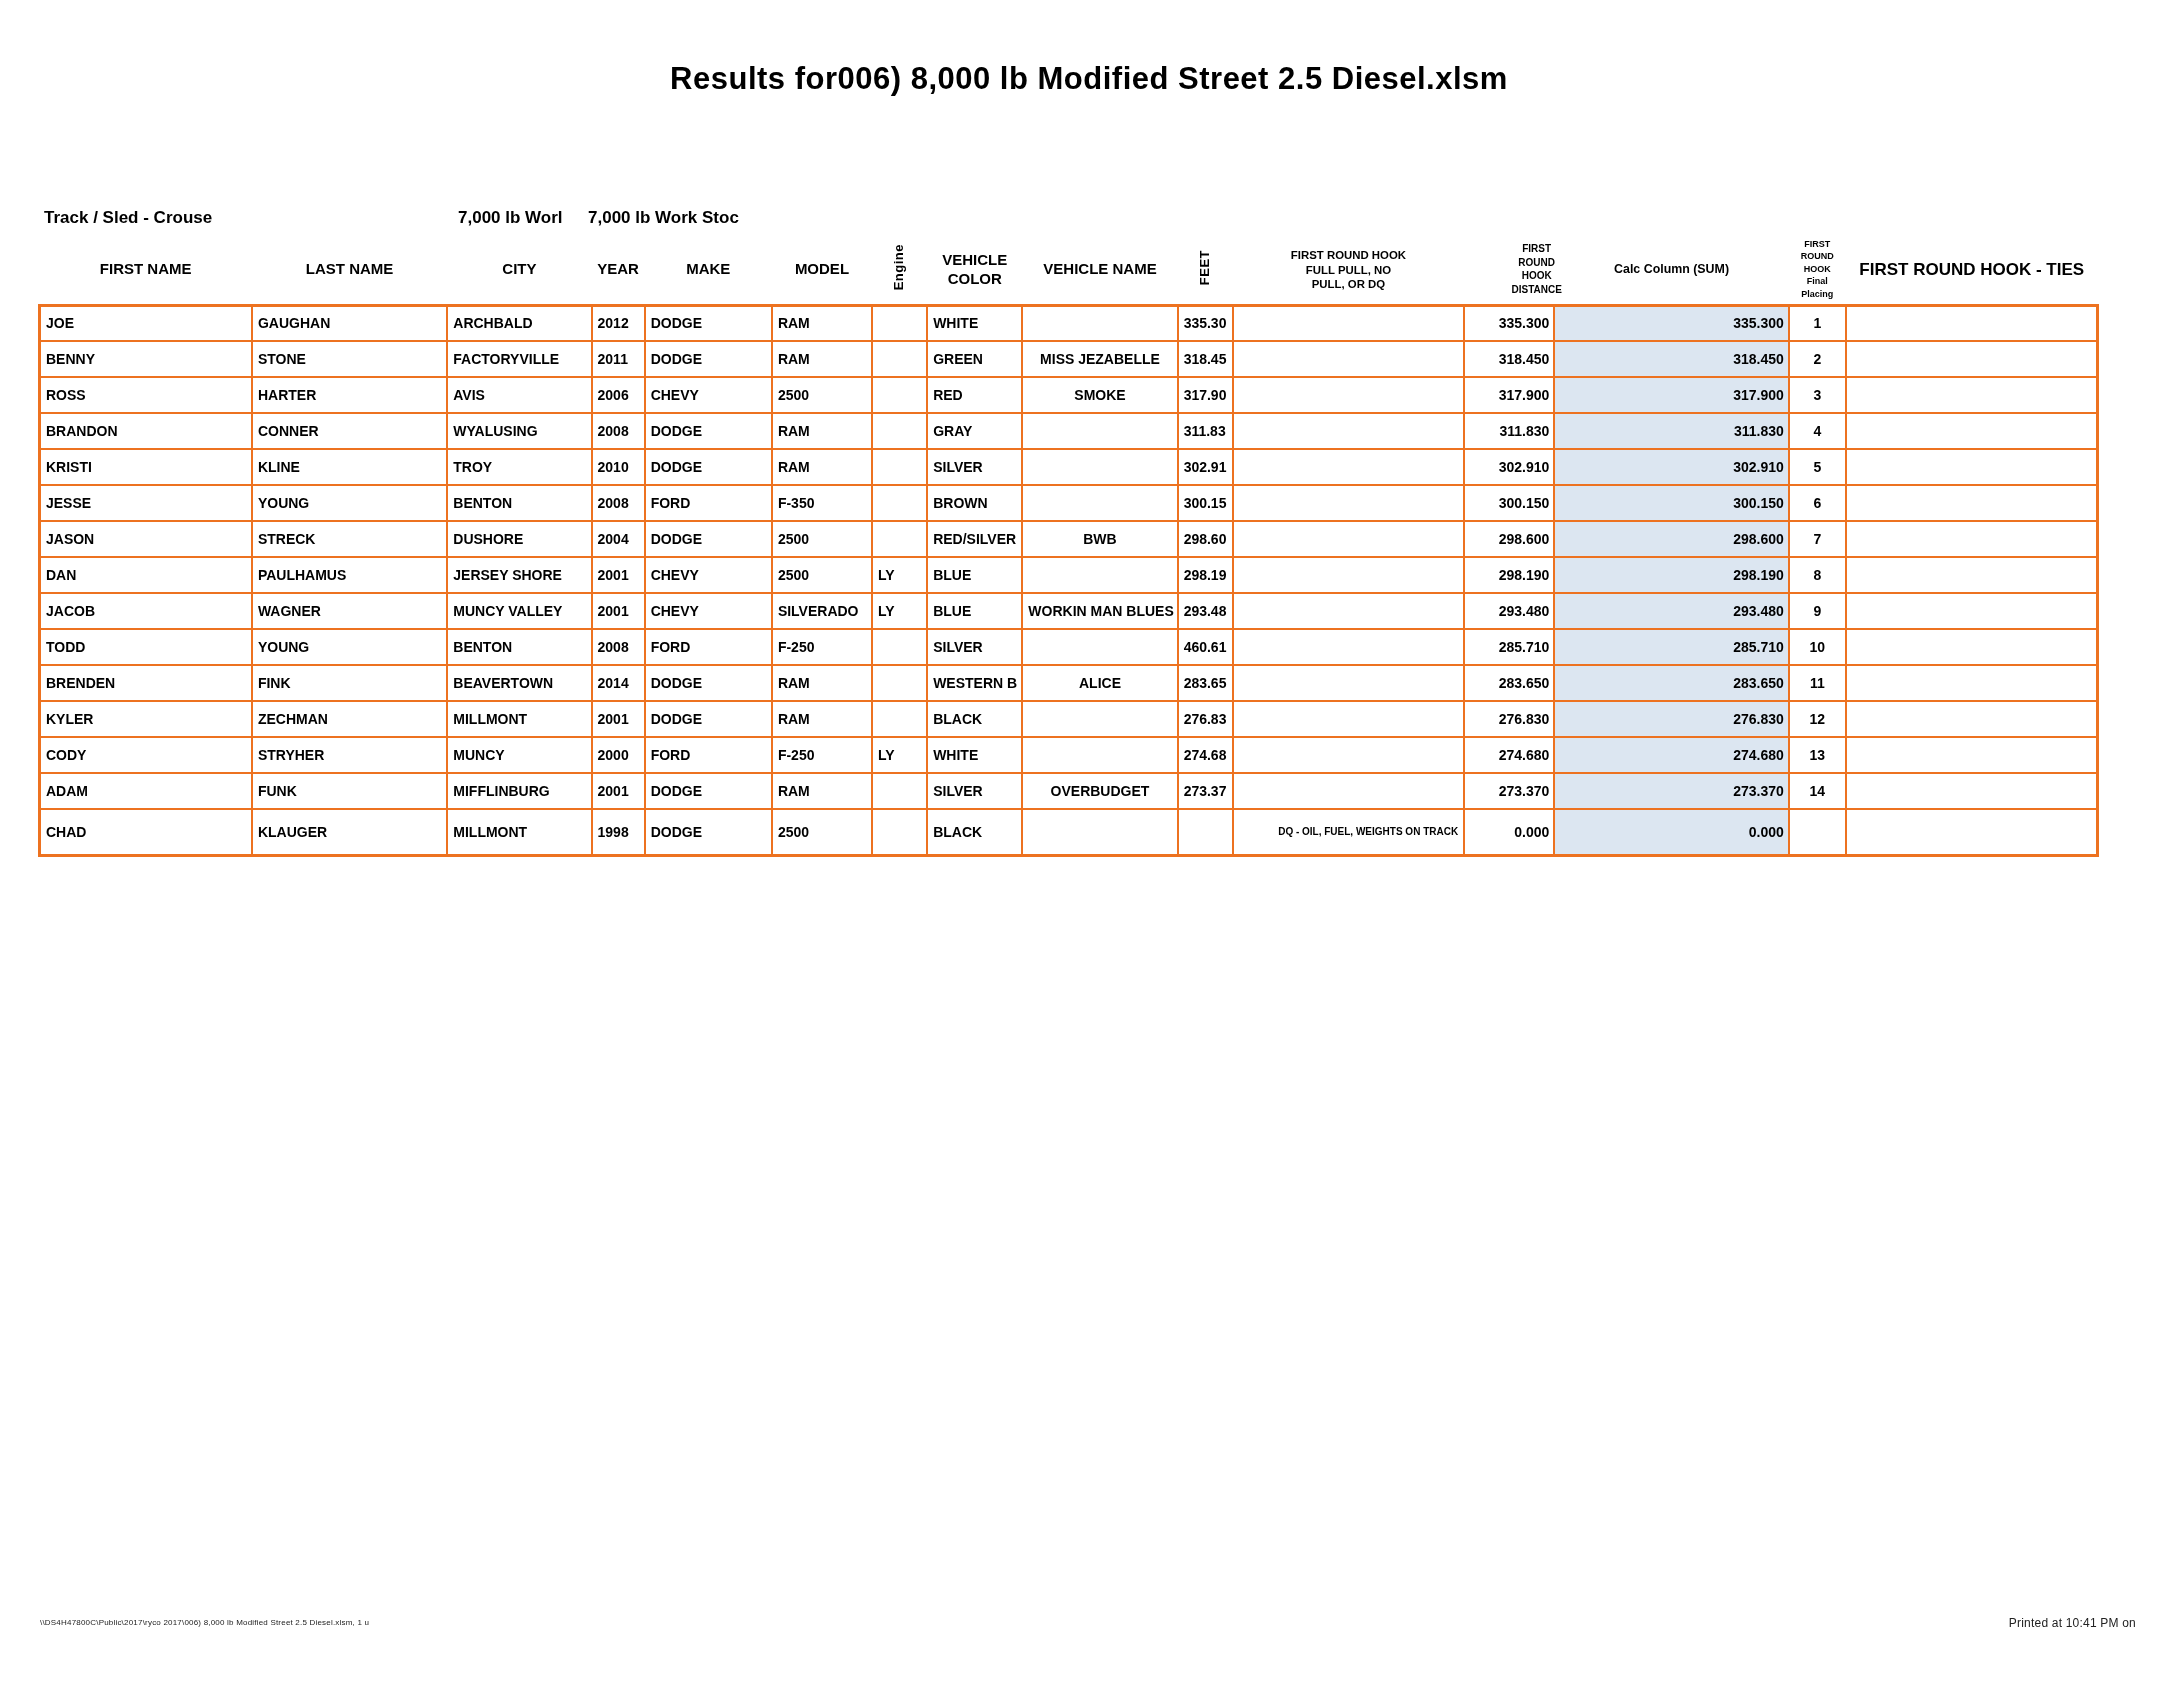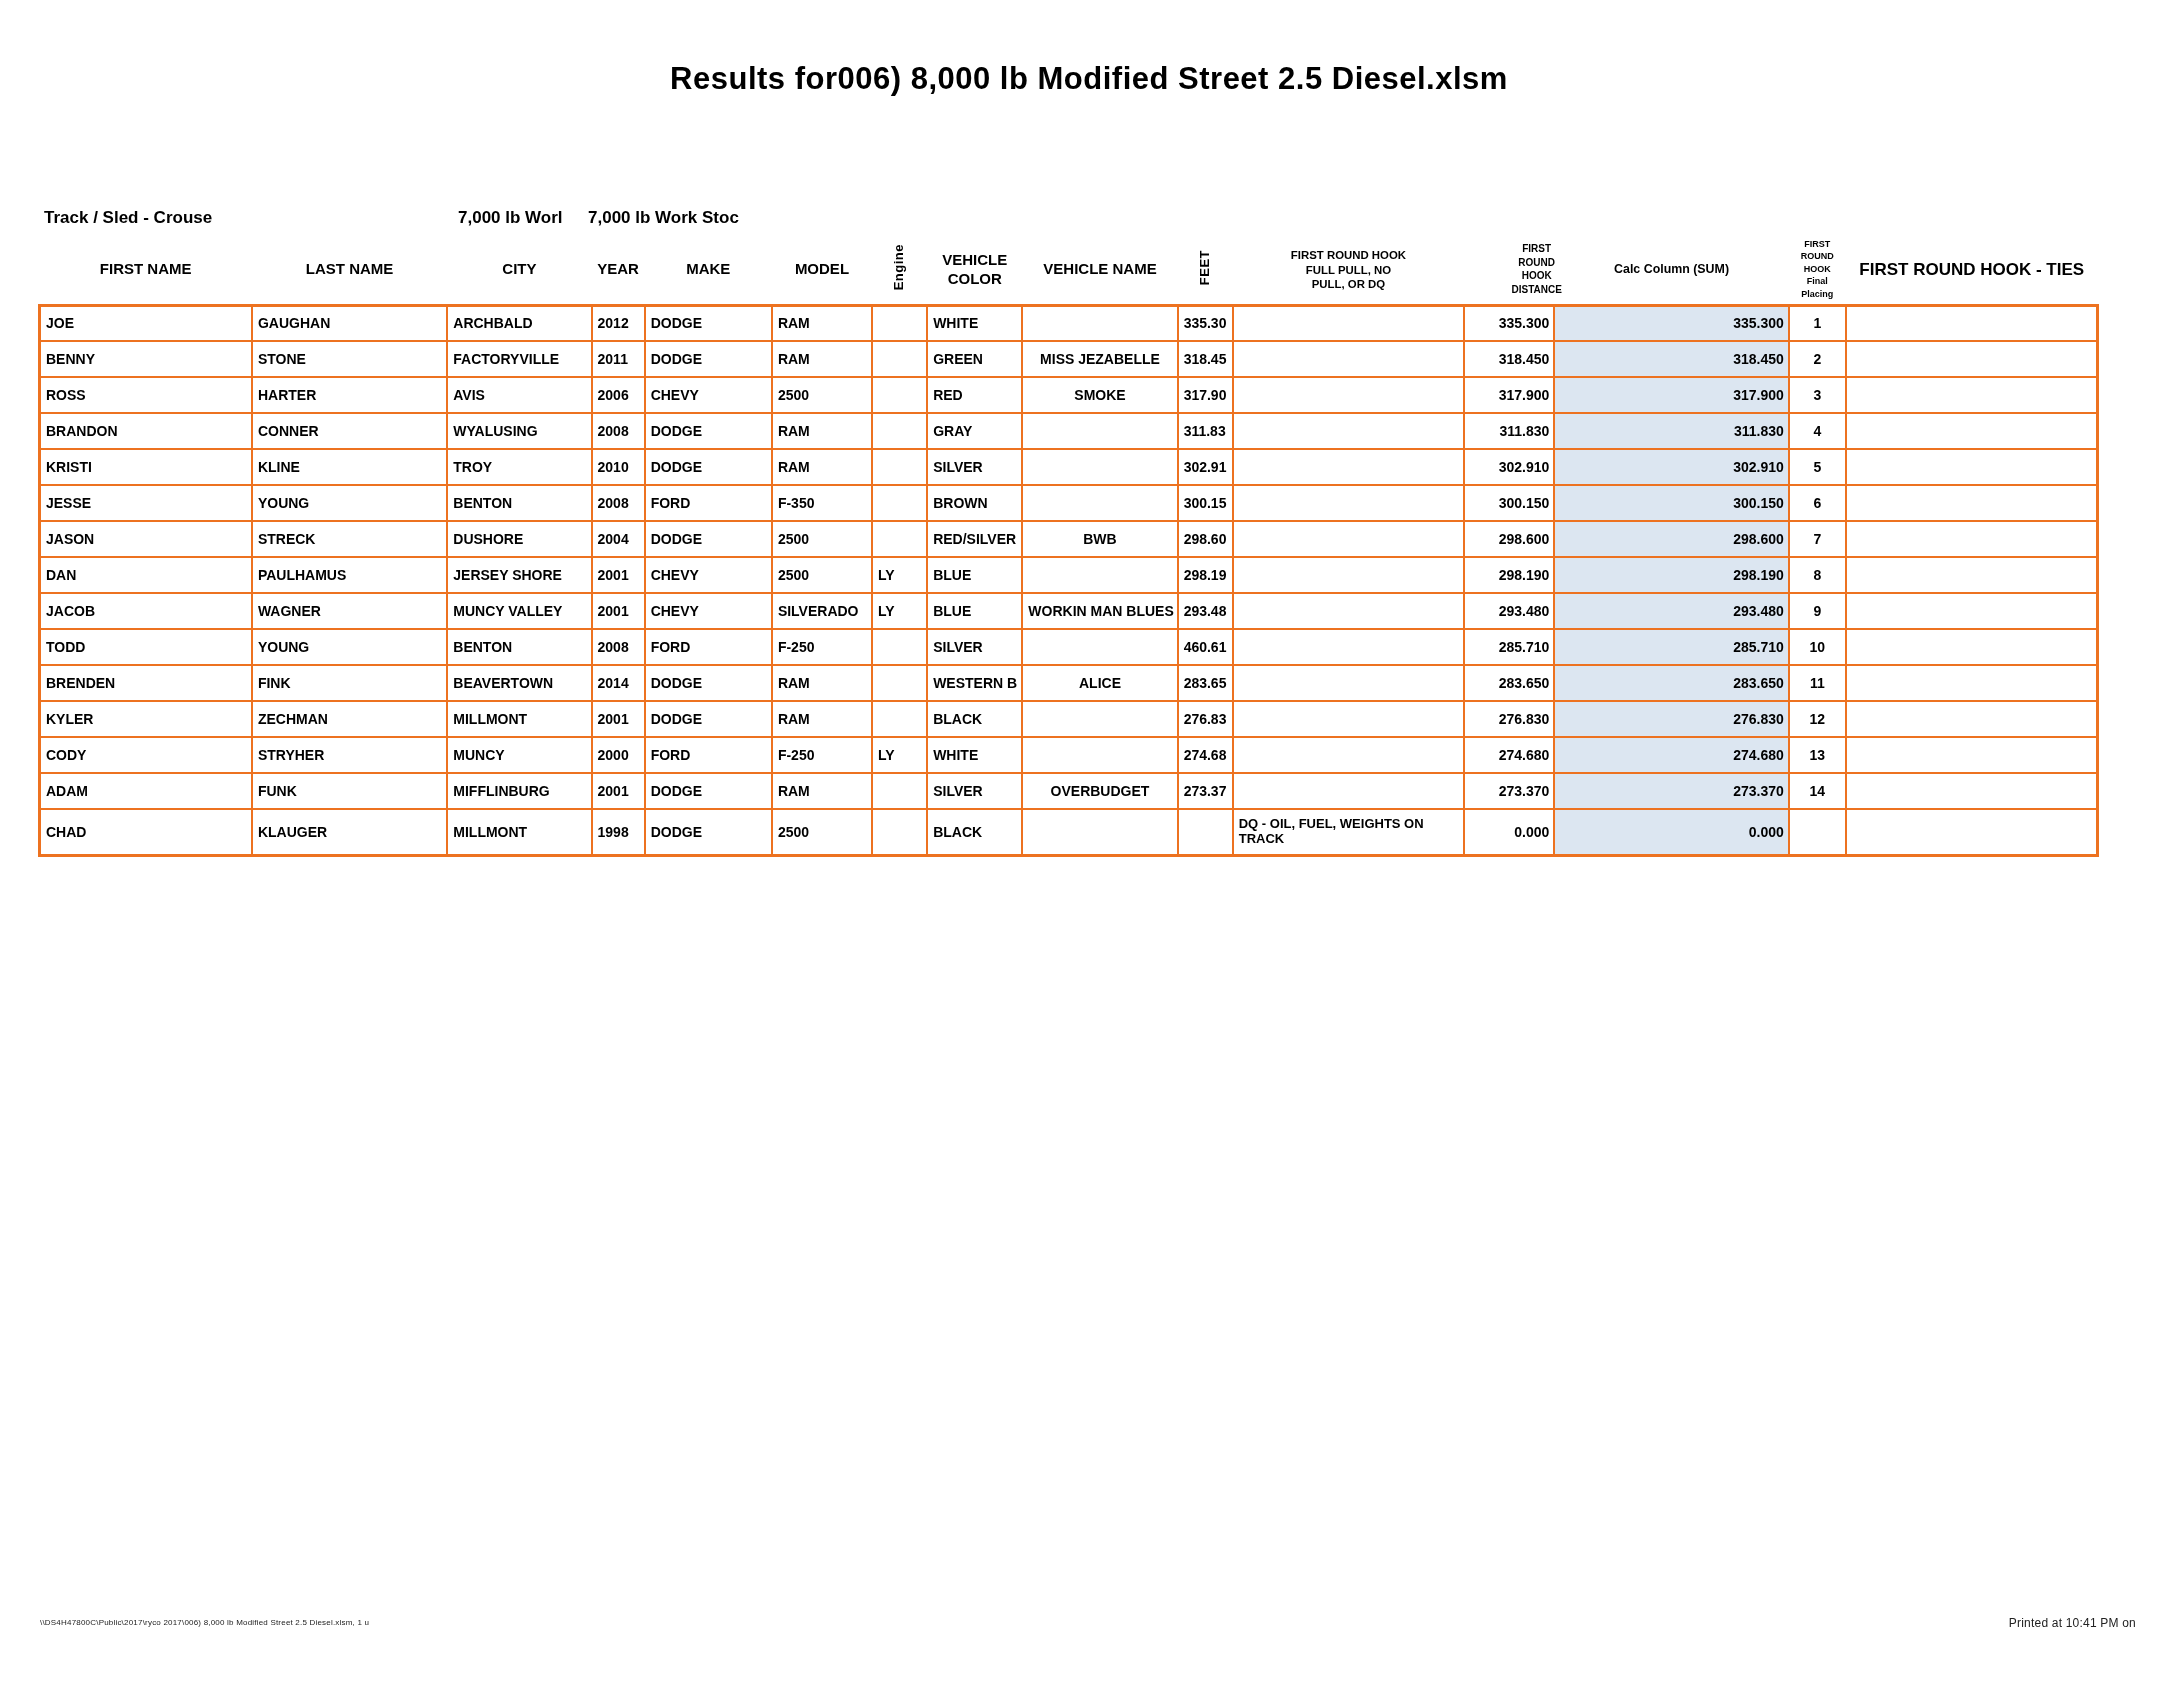--- a/index.html
+++ b/index.html
@@ -37,21 +37,21 @@
     padding:0 5px;white-space:nowrap;overflow:hidden;
     vertical-align:middle;text-align:left;
   }
   tbody tr{height:36px;}
   tbody tr:last-child{height:46px;}
   thead tr td{border-bottom:3px solid var(--orange);}
 
   
   tbody td:nth-child(9){text-align:center;}
   tbody td:nth-child(10){text-align:left;padding-right:14px;}
-  tbody td:nth-child(11){text-align:left;white-space:normal;font-size:13px;line-height:1.15;}
+  tbody td:nth-child(11){text-align:right;white-space:normal;font-size:10px;line-height:1.15;}
   tbody td:nth-child(12){text-align:right;padding-right:4px;}
   tbody td:nth-child(13){text-align:right;padding-right:4px;background:var(--calc-fill);}
   tbody td:nth-child(14){text-align:center;}
 
   .vert{
     writing-mode:vertical-rl;transform:rotate(180deg);
     display:inline-block;font-size:13px;letter-spacing:0.5px;
   }
   .hdr-small{font-size:11.4px;}
   .hdr-narrow{display:inline-block;width:119px;}

